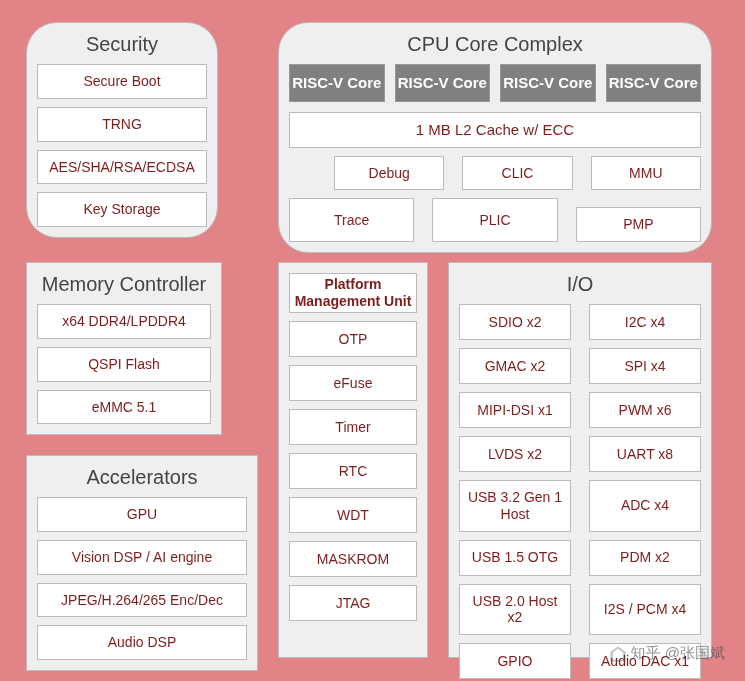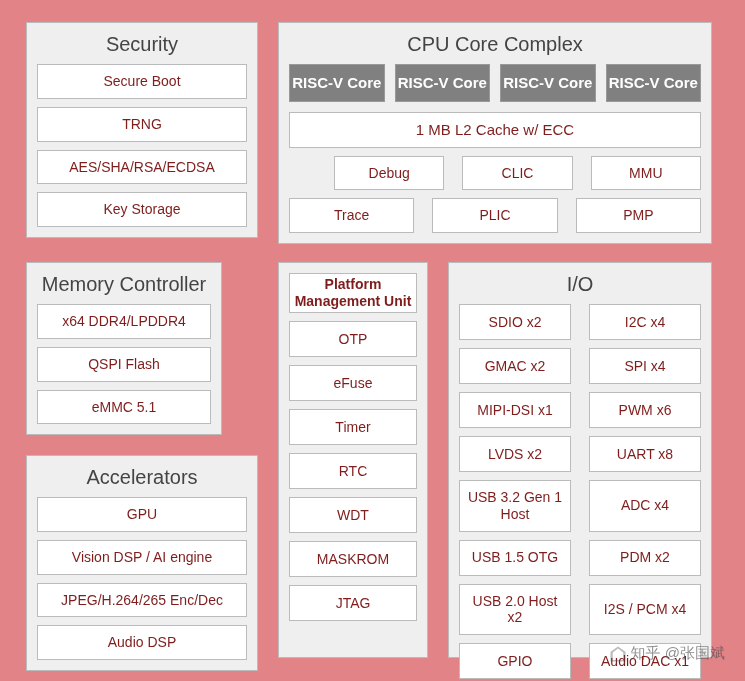--- a/index.html
+++ b/index.html
@@ -63,46 +63,46 @@
       font-size: 15px;
       display: flex;
       align-items: center;
       gap: 4px;
     }
     .watermark svg { width: 18px; height: 18px; opacity: 0.6; }
   </style>
 </head>
 <body>
 
-<div class="block" style="left:26px; top:22px; width:232px;">
+<div class="block" style="left:26px; top:22px; width:192px;border-radius:31px;">
   <div class="block-title">Security</div>
   <div class="item">Secure Boot</div>
   <div class="item">TRNG</div>
   <div class="item">AES/SHA/RSA/ECDSA</div>
   <div class="item">Key Storage</div>
 </div>
 
-<div class="block" style="left:278px; top:22px; width:434px;">
+<div class="block" style="left:278px; top:22px; width:434px;border-radius:30px;">
   <div class="block-title">CPU Core Complex</div>
   <div class="row" style="margin-bottom:10px;">
     <div class="core">RISC-V Core</div>
     <div class="core">RISC-V Core</div>
     <div class="core">RISC-V Core</div>
     <div class="core">RISC-V Core</div>
   </div>
   <div class="item" style="font-size:15px;">1 MB L2 Cache w/ ECC</div>
   <div class="grid-3" style="margin-bottom:8px;padding-left:45px;">
     <div class="item" style="margin-bottom:0;">Debug</div>
     <div class="item" style="margin-bottom:0;">CLIC</div>
     <div class="item" style="margin-bottom:0;">MMU</div>
   </div>
   <div class="grid-3">
     <div class="item" style="margin-bottom:0;">Trace</div>
     <div class="item" style="margin-bottom:0;">PLIC</div>
-    <div class="item" style="margin-bottom:0;">PMP</div>
+    <div class="item" style="margin-bottom:0;margin-top:9px;">PMP</div>
   </div>
 </div>
 
 <div class="block" style="left:26px; top:262px; width:196px;">
   <div class="block-title">Memory Controller</div>
   <div class="item">x64 DDR4/LPDDR4</div>
   <div class="item">QSPI Flash</div>
   <div class="item">eMMC 5.1</div>
 </div>
 

